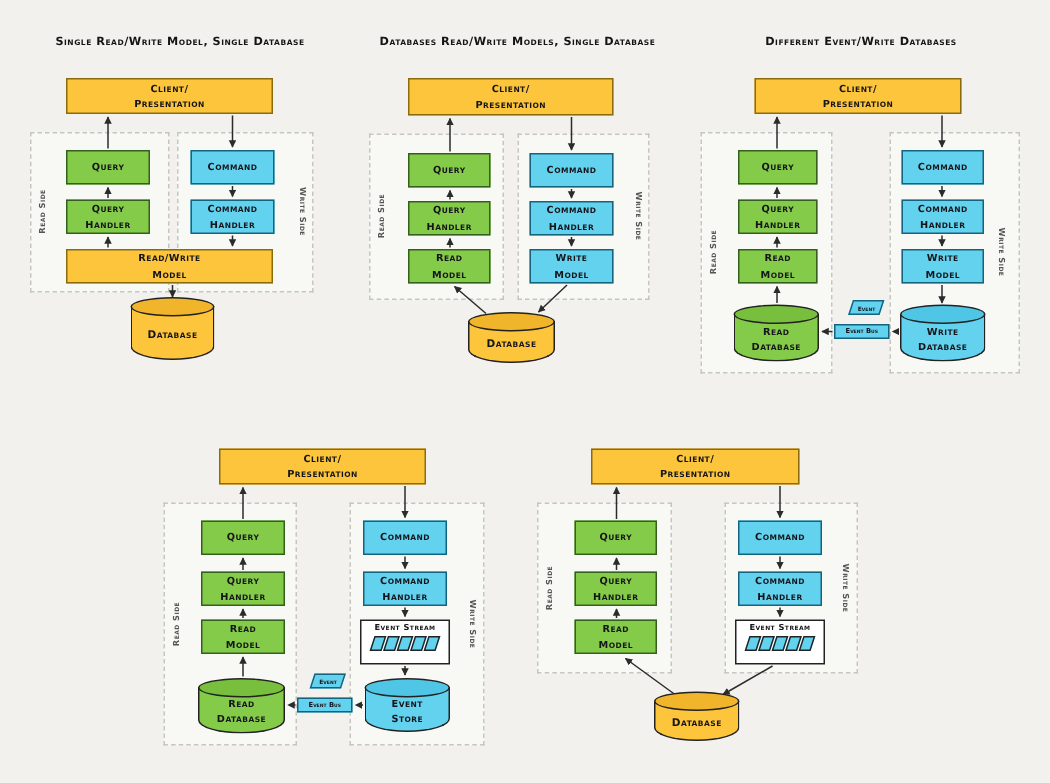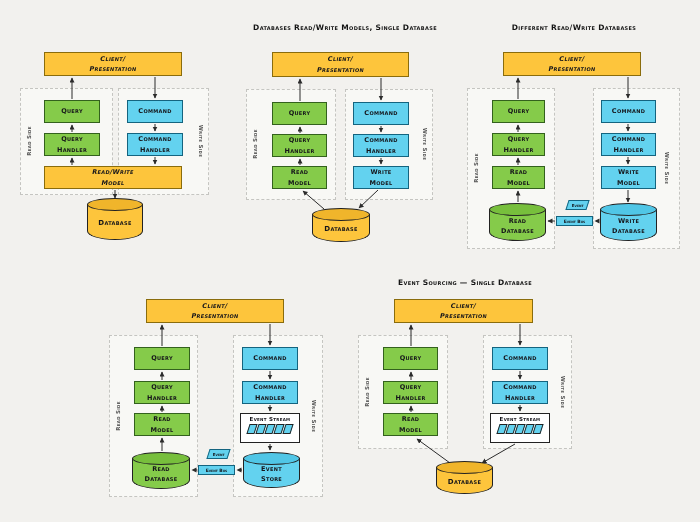--- a/index.html
+++ b/index.html
@@ -10,21 +10,21 @@
   .dtitle{position:absolute;left:0;right:0;text-align:center;font-weight:bold;font-size:7.5px;
           letter-spacing:.35px;font-variant:small-caps;color:#141414;white-space:nowrap;z-index:4;}
   .zone{position:absolute;border:1px dashed #c5c5c1;background:#f8f8f5;z-index:1;box-sizing:border-box;}
   .wires{position:absolute;left:0;top:0;z-index:2;pointer-events:none;}
   .wires line{stroke:#2b2b2b;stroke-width:1;}
   .wires line.dash{stroke-dasharray:3 2.5;}
   .node{position:absolute;display:flex;flex-direction:column;align-items:center;justify-content:center;
         font-weight:bold;font-size:6.5px;font-variant:small-caps;letter-spacing:.3px;line-height:1.55;
         text-align:center;box-sizing:border-box;z-index:3;}
   .box{border:1.2px solid;}
-  .yellow{background:#fdc53c;border-color:#8a6c0c;font-style:italic;}
+  .yellow{background:#fdc53c;border-color:#8a6c0c;}
   .green{background:#85cb4a;border-color:#33611d;}
   .cyan{background:#63d2ef;border-color:#14647f;}
   
   .cyl{position:absolute;z-index:3;}
   .cyl .cbody{position:absolute;left:0;right:0;top:6px;bottom:0;border:1.2px solid #222;border-top:none;
         border-radius:0 0 50% 50%/0 0 9px 9px;box-sizing:border-box;}
   .cyl .ctop{position:absolute;left:0;right:0;top:0;height:13px;border:1.2px solid #222;
         border-radius:50%;box-sizing:border-box;}
   .cyl .lbl{position:absolute;left:0;right:0;top:11px;bottom:2px;display:flex;flex-direction:column;
         justify-content:center;text-align:center;font-weight:bold;font-size:7px;font-variant:small-caps;
@@ -57,20 +57,21 @@
   <defs>
     <marker id="ah" markerWidth="6" markerHeight="6" refX="4.5" refY="2.5" orient="auto">
       <path d="M0,0 L5,2.5 L0,5 z" fill="#2b2b2b"></path>
     </marker>
   </defs>
 </svg>
 
 <div class="canvas">
 
   <div class="diagram" style="left:15px;top:18px;width:210px;height:245px">
+    <div class="dtitle" style="top:5px">Single Read/Write Model, Single Database</div>
     <div class="zone" style="left:5px;top:70px;width:93px;height:107px"></div>
     <div class="zone" style="left:103px;top:70px;width:91px;height:107px"></div>
     <div class="side l" style="left:14px;top:123px">Read Side</div>
     <div class="side r" style="left:186px;top:123px">Write Side</div>
     <svg class="wires" width="210" height="245">
       <line x1="57" y1="81" x2="57" y2="60" marker-end="url(#ah)"></line>
       <line x1="140" y1="59" x2="140" y2="80" marker-end="url(#ah)"></line>
       <line x1="57" y1="114" x2="57" y2="107" marker-end="url(#ah)"></line>
       <line x1="140" y1="106" x2="140" y2="113" marker-end="url(#ah)"></line>
       <line x1="57" y1="147" x2="57" y2="140" marker-end="url(#ah)"></line>
@@ -114,21 +115,21 @@
     <div class="node box cyan" style="left:113px;top:116px;width:56px;height:23px">Command<br>Handler</div>
     <div class="node box cyan" style="left:113px;top:148px;width:56px;height:23px">Write<br>Model</div>
     <div class="cyl yellow-c" style="left:72px;top:190px;width:58px;height:34px">
       <div class="cbody"></div>
       <div class="ctop"></div>
       <div class="lbl">Database</div>
     </div>
   </div>
 
   <div class="diagram" style="left:460px;top:18px;width:228px;height:250px">
-    <div class="dtitle" style="top:5px">Different Read/Write Databases</div>
+    <div class="dtitle" style="top:5px">Different Event/Write Databases</div>
     <div class="zone" style="left:7px;top:70px;width:88px;height:161px"></div>
     <div class="zone" style="left:133px;top:70px;width:87px;height:161px"></div>
     <div class="side l" style="left:16px;top:150px">Read Side</div>
     <div class="side r" style="left:207px;top:150px">Write Side</div>
     <svg class="wires" width="228" height="250">
       <line x1="58" y1="81" x2="58" y2="60" marker-end="url(#ah)"></line>
       <line x1="168" y1="59" x2="168" y2="80" marker-end="url(#ah)"></line>
       <line x1="58" y1="114" x2="58" y2="107" marker-end="url(#ah)"></line>
       <line x1="168" y1="106" x2="168" y2="113" marker-end="url(#ah)"></line>
       <line x1="58" y1="147" x2="58" y2="140" marker-end="url(#ah)"></line>
@@ -208,21 +209,20 @@
     </div>
     <div class="para" style="left:108px;top:174px;width:21px;height:10px">
         <span>Event</span>
       </div>
     <div class="bus" style="left:98px;top:190px;width:37px;height:10px">
         <span>Event Bus</span>
       </div>
   </div>
 
   <div class="diagram" style="left:350px;top:275px;width:230px;height:242px">
-    <div class="dtitle" style="top:3px">Event Sourcing — Single Database</div>
     <div class="zone" style="left:8px;top:60px;width:90px;height:114px"></div>
     <div class="zone" style="left:133px;top:60px;width:89px;height:114px"></div>
     <div class="side l" style="left:17px;top:117px">Read Side</div>
     <div class="side r" style="left:213px;top:117px">Write Side</div>
     <svg class="wires" width="230" height="242">
       <line x1="61" y1="71" x2="61" y2="50" marker-end="url(#ah)"></line>
       <line x1="170" y1="49" x2="170" y2="70" marker-end="url(#ah)"></line>
       <line x1="61" y1="105" x2="61" y2="97" marker-end="url(#ah)"></line>
       <line x1="170" y1="96" x2="170" y2="104" marker-end="url(#ah)"></line>
       <line x1="61" y1="137" x2="61" y2="131" marker-end="url(#ah)"></line>

